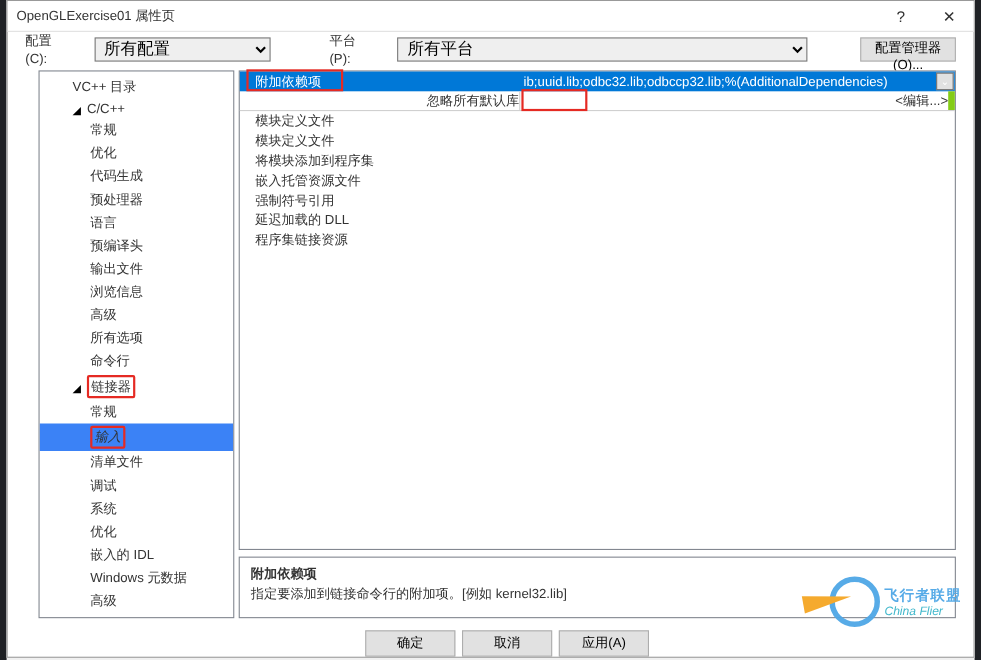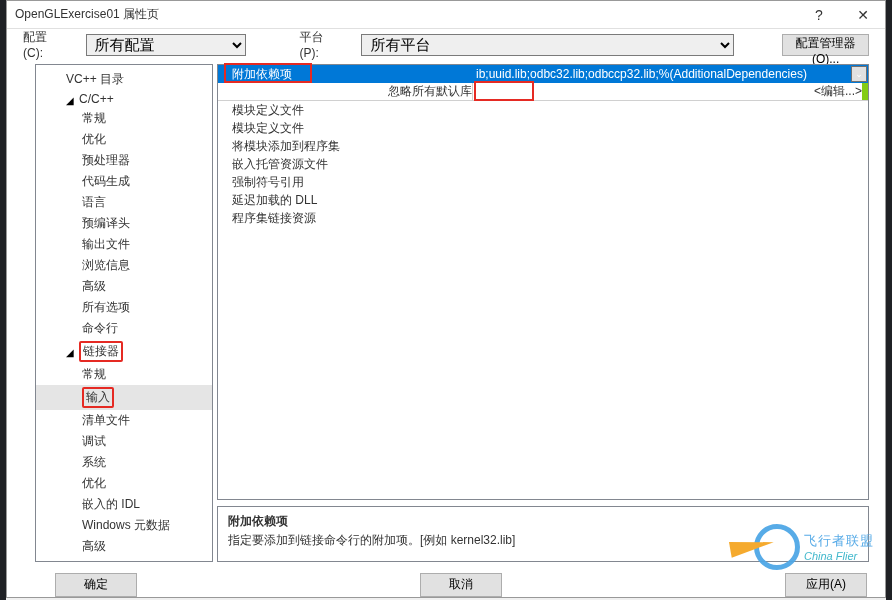--- a/index.html
+++ b/index.html
@@ -14,43 +14,43 @@
     .select { border: 1px solid #7a7a7a; height: 22px; font-size: 15px; padding: 0 4px; }
     .sel-config { width: 182px; }
     .sel-platform { width: 424px; }
     .btn { border: 1px solid #adadad; background: #e1e1e1; height: 22px; padding: 0 10px; font-size: 12px; cursor: pointer; }
     .btn-mgr { width: 96px; }
     .content { flex: 1; display: flex; padding: 4px 16px 10px 28px; gap: 4px; }
     .treepane { width: 178px; border: 1px solid #828790; background: #fff; overflow-y: auto; padding: 4px 0; }
     .tree-item { padding: 2px 4px 2px 8px; display: flex; align-items: center; gap: 4px; font-size: 12px; cursor: pointer; white-space: nowrap; }
     .tree-item.depth1 { padding-left: 30px; }
     .tree-item.depth2 { padding-left: 46px; }
-    .tree-item.selected { background: #e5e5e5; }
+    .tree-item.selected { background: #3b82f6; font-style: italic; }
     .expander { width: 9px; height: 9px; display: inline-block; font-size: 10px; color: #000; }
     .red-box { border: 2px solid #e52a23; padding: 0 2px; border-radius: 2px; }
     .rightpane { flex: 1; display: flex; flex-direction: column; gap: 6px; }
     .propgrid { flex: 1; border: 1px solid #828790; background: #fff; position: relative; }
     .row { display: flex; height: 18px; align-items: center; font-size: 12px; }
     .row .key { width: 254px; padding-left: 14px; }
     .row .val { flex: 1; padding-left: 4px; white-space: nowrap; overflow: hidden; }
     .row.sel { background: #0078d7; color: #fff; }
     .row.sel .key { font-weight: normal; }
     .red-box-sel { border: 2px solid #e52a23; position: absolute; pointer-events: none; }
     .dropdown-arrow { position: absolute; right: 1px; top: 1px; width: 16px; height: 16px; border: 1px solid #707070; background: #e1e1e1; display: flex; align-items: center; justify-content: center; font-size: 9px; }
     .desc { border: 1px solid #828790; background: #fff; padding: 6px 10px; height: 56px; }
     .desc-title { font-weight: bold; font-size: 12px; margin-bottom: 2px; }
     .desc-text { font-size: 12px; }
-    .footer { height: 44px; display: flex; align-items: center; justify-content: space-between; gap: 6px; padding-right: 18px; border-top: 0px; padding-left: 48px; }
+    .footer { height: 44px; display: flex; align-items: center; justify-content: center; gap: 6px; padding-right: 18px; border-top: 0px; padding-left: 48px; }
     .footer .btn { width: 82px; height: 24px; }
     .watermark { position: absolute; right: 18px; bottom: 28px; display: flex; align-items: center; gap: 4px; opacity: 0.95; pointer-events: none; }
     .wm-plane { width: 70px; height: 50px; position: relative; }
     .wm-circle { width: 46px; height: 46px; border: 5px solid #4fa7e6; border-radius: 50%; position: absolute; right: 0; top: 2px; }
     .wm-plane-body { position: absolute; left: 0; top: 16px; width: 0; height: 0; border-top: 8px solid transparent; border-bottom: 8px solid transparent; border-left: 44px solid #f5a623; transform: rotate(-10deg); }
     .wm-text { display: flex; flex-direction: column; font-size: 12px; }
-    .wm-line1 { color: #4fa7e6; font-weight: normal; letter-spacing: 1px; font-size: 13px; }
+    .wm-line1 { color: #4fa7e6; font-weight: bold; letter-spacing: 1px; font-size: 13px; }
     .wm-line2 { color: #37b4c9; font-style: italic; font-size: 11px; }
     .left-strip { position: absolute; left: 0; top: 0; width: 6px; height: 600px; background: #1f2125; }
     .right-strip { position: absolute; right: 0; top: 0; width: 6px; height: 600px; background: #1f2125; }
   </style>
 </head>
 <body>
 
 <div class="left-strip"></div>
 <div class="right-strip"></div>
 
@@ -86,24 +86,24 @@
           <span class="expander">◢</span>
           <span>C/C++</span>
         </div>
       <div class="tree-item depth2">
           <span>常规</span>
         </div>
       <div class="tree-item depth2">
           <span>优化</span>
         </div>
       <div class="tree-item depth2">
+          <span>代码生成</span>
+        </div>
+      <div class="tree-item depth2">
           <span>预处理器</span>
-        </div>
-      <div class="tree-item depth2">
-          <span>代码生成</span>
         </div>
       <div class="tree-item depth2">
           <span>语言</span>
         </div>
       <div class="tree-item depth2">
           <span>预编译头</span>
         </div>
       <div class="tree-item depth2">
           <span>输出文件</span>
         </div>

